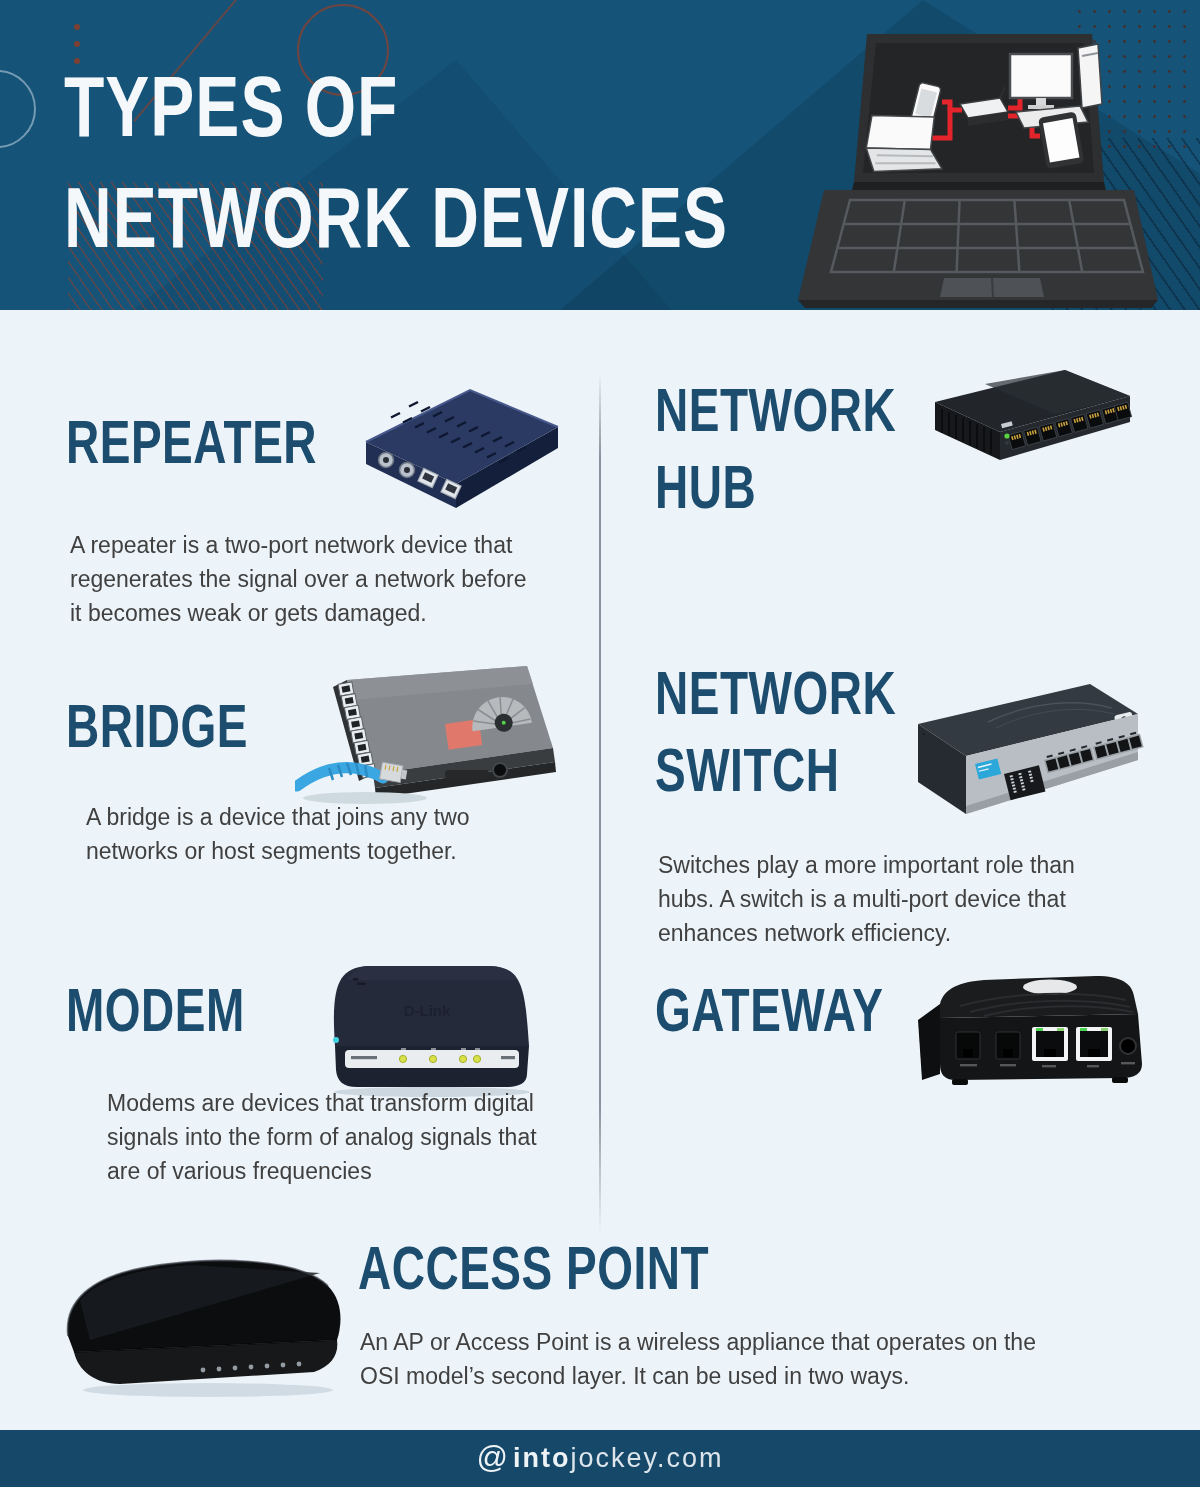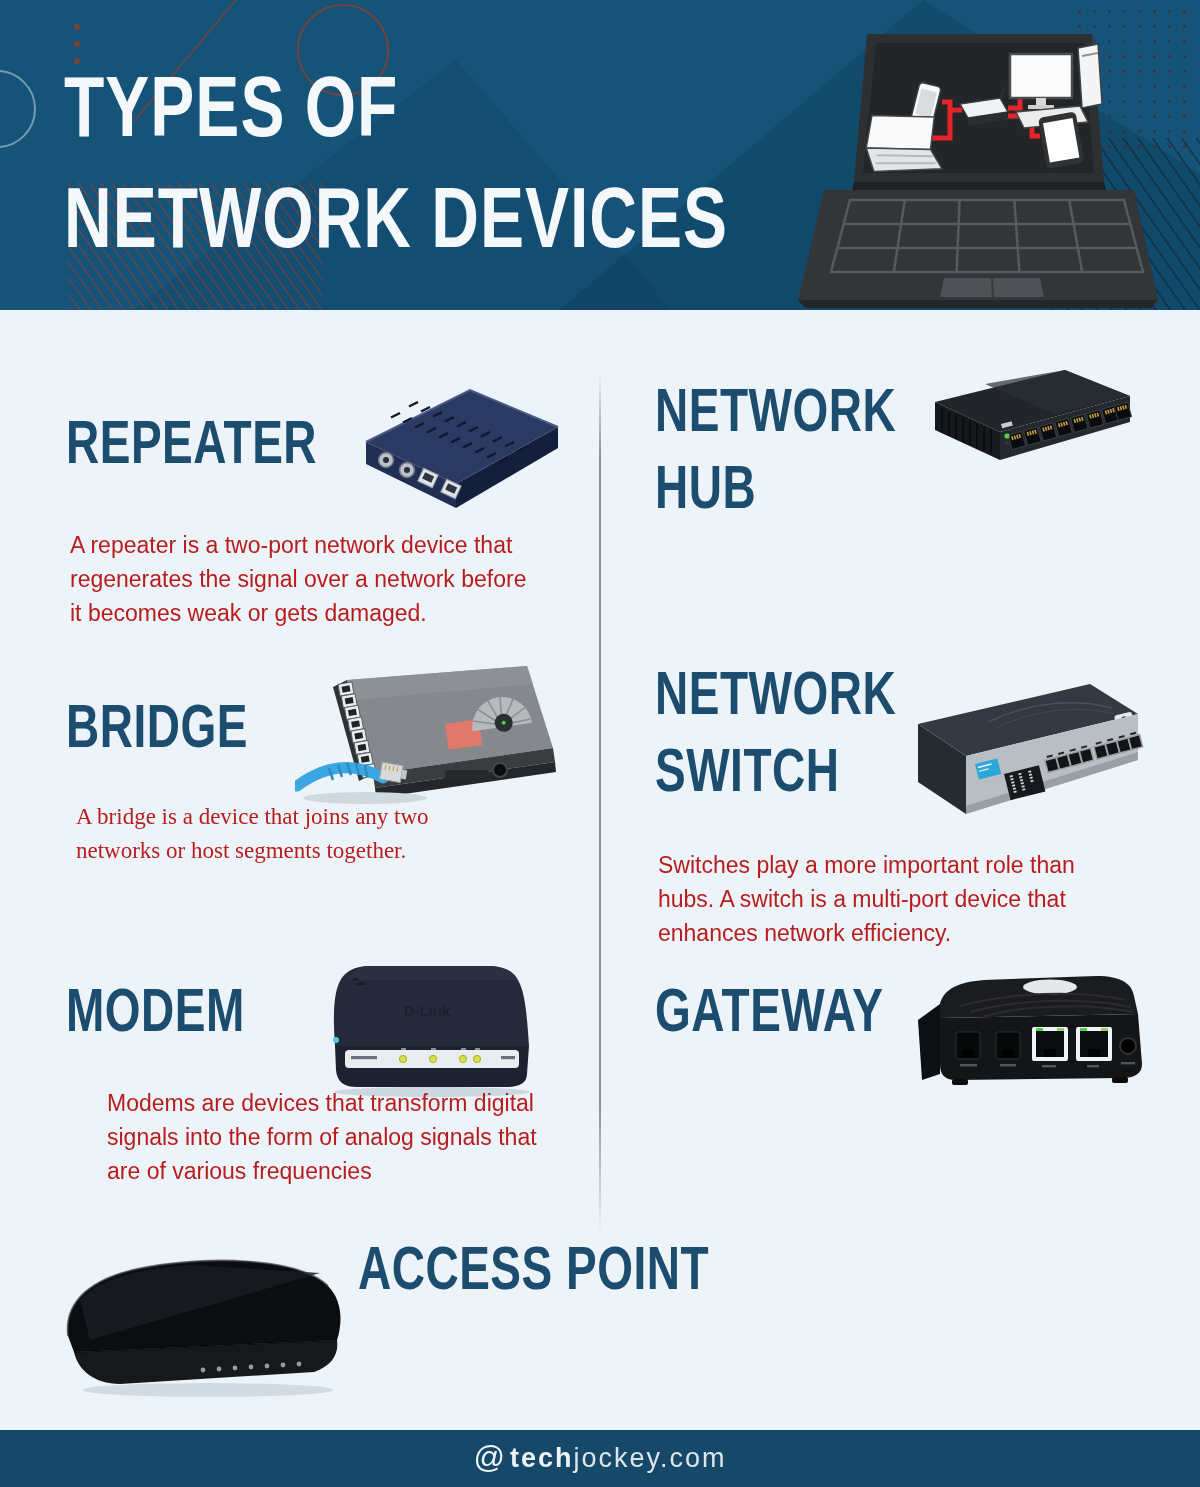--- a/index.html
+++ b/index.html
@@ -29,21 +29,21 @@
   .title{position:absolute;left:64px;top:52px;color:#f5f8fa;font-weight:bold;font-size:66px;
          line-height:86px;letter-spacing:1px;transform:scaleY(1.28);transform-origin:0 0;z-index:3;}
   .title span{display:block;white-space:nowrap;}
   .laptop-art{position:absolute;left:792px;top:24px;z-index:2;}
   
   .divider{position:absolute;left:599px;top:372px;width:2px;height:862px;
          background:linear-gradient(180deg,rgba(141,150,160,0),rgba(125,135,146,.9) 10%,rgba(125,135,146,.9) 85%,rgba(141,150,160,0));}
   .h1{position:absolute;color:#1c4c6e;font-weight:bold;font-size:46px;line-height:58px;letter-spacing:.5px;
       transform:scaleY(1.32);transform-origin:0 0;white-space:nowrap;}
   .h1 span{display:block;}
-  .desc{position:absolute;color:#b91c1c;font-size:23px;line-height:34px;white-space:pre-line;}
+  .desc{position:absolute;color:#404040;font-size:23px;line-height:34px;white-space:pre-line;}
   .dev{position:absolute;}
   
   .footer{position:absolute;left:0;top:1430px;width:1200px;height:57px;background:#16486a;
           display:flex;align-items:center;justify-content:center;color:#eef3f6;font-size:27px;letter-spacing:2px;}
   .footer .at{font-size:31px;font-weight:400;margin-right:3px;transform:translateY(-1px);}
   .footer .bold{font-weight:bold;}
   .footer .rest{font-weight:400;opacity:.92;}
 </style>
 </head>
 <body>
@@ -273,21 +273,21 @@
       <rect x="0" y="-8" width="21" height="17" fill="#d6dadd" stroke="#9fa4a8"></rect>
       <rect x="21" y="-4" width="5" height="9" fill="#c3c7ca"></rect>
       <g stroke="#caa23f" stroke-width="1.2">
         <line x1="4" y1="-6" x2="4" y2="-1"></line>
           <line x1="8" y1="-6" x2="8" y2="-1"></line>
         <line x1="12" y1="-6" x2="12" y2="-1"></line>
           <line x1="16" y1="-6" x2="16" y2="-1"></line>
       </g>
     </g>
   </svg>
-  <div class="desc" style="left:76px;top:800px;width:520px;font-family:Liberation Serif, serif;">A bridge is a device that joins any two
+  <div class="desc" style="left:86px;top:800px;width:520px;">A bridge is a device that joins any two
 networks or host segments together.</div>
 
   <div class="h1" style="left:655px;top:655px;">
     <span>NETWORK</span>
     <span>SWITCH</span>
   </div>
   <svg class="dev" style="left:900px;top:662px;" width="255" height="182" viewBox="0 0 255 182">
     <defs>
       <pattern id="svents" width="7" height="7">
         <circle cx="2" cy="2" r="1.1" fill="#15181c"></circle>
@@ -435,20 +435,22 @@
       <circle cx="187" cy="130" r="2.4"></circle>
         <circle cx="203" cy="129" r="2.4"></circle>
       <circle cx="219" cy="128" r="2.4"></circle>
         <circle cx="235" cy="127" r="2.4"></circle>
       <circle cx="251" cy="126" r="2.4"></circle>
     </g>
   </svg>
   <div class="h1" style="left:358px;top:1230px;">
     <span>ACCESS POINT</span>
   </div>
+  <div class="desc" style="left:360px;top:1325px;width:800px;">An AP or Access Point is a wireless appliance that operates on the
+OSI model’s second layer. It can be used in two ways.</div>
 
   <div class="footer">
     <span class="at">@</span>
-      <span class="bold">tech</span>
+      <span class="bold">into</span>
       <span class="rest">jockey.com</span>
   </div>
 
 </div>
 
 </body></html>

